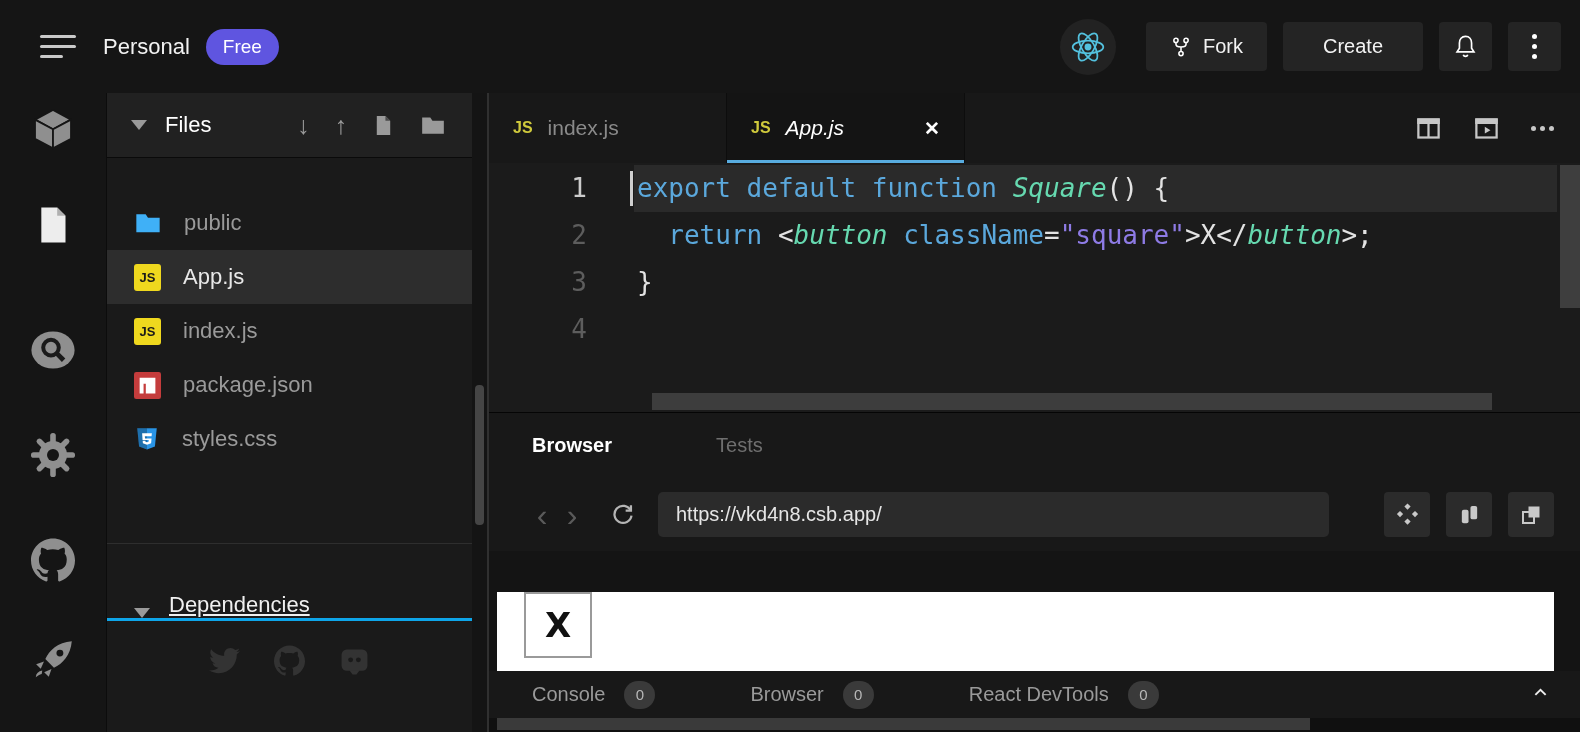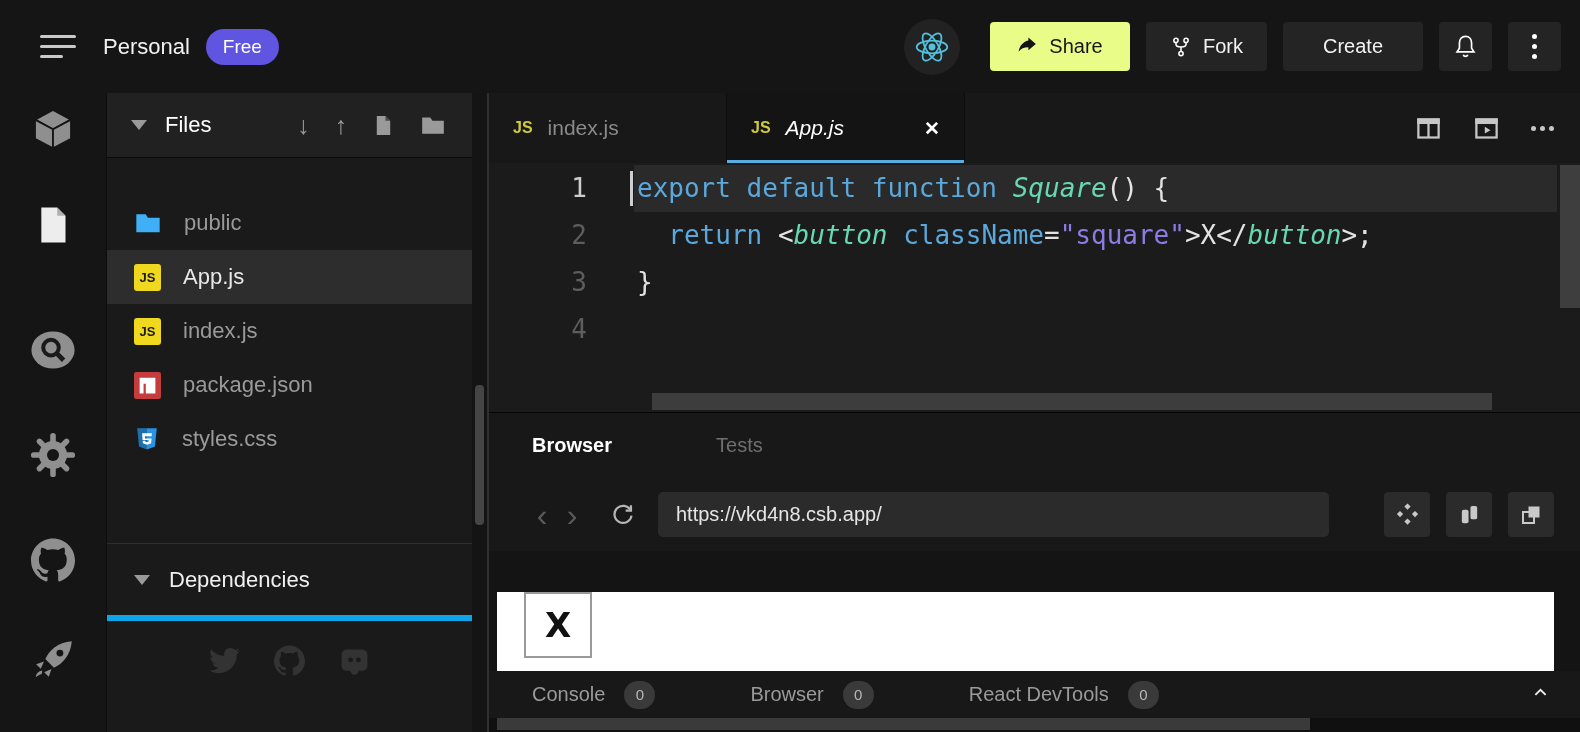--- a/index.html
+++ b/index.html
@@ -36,21 +36,21 @@
   .files-header { height:65px; background:#212121; border-bottom:1px solid #0a0a0a; display:flex; align-items:center; padding:0 26px 0 24px; flex:none; }
   .tri { width:0; height:0; border-left:8px solid transparent; border-right:8px solid transparent; border-top:10px solid #9a9a9a; }
   .files-title { color:#fff; font-size:22px; margin-left:18px; font-weight:500; }
   .files-actions { margin-left:auto; display:flex; gap:25px; align-items:center; color:#9a9a9a; }
   .files-actions .ic { cursor:pointer; display:flex; }
   .arrow-glyph { font-size:25px; color:#9a9a9a; cursor:pointer; }
   .file-list { padding-top:38px; }
   .file-row { height:54px; display:flex; align-items:center; padding-left:27px; gap:22px; font-size:22px; color:#9a9a9a; cursor:pointer; }
   .file-row.selected { background:#2d2d2d; color:#e8e8e8; }
   .js-badge { width:27px; height:27px; border-radius:3px; background:var(--js-yellow); color:#1a1a1a; font-size:13px; font-weight:bold; display:flex; align-items:center; justify-content:center; }
-  .deps { margin-top:77px; height:78px; border-top:1px solid #2e2e2e; border-bottom:6px solid #0ea5e9; display:flex; align-items:center; padding-left:27px; gap:19px; color:#f0f0f0; font-size:22px; }
+  .deps { margin-top:77px; height:78px; border-top:1px solid #2e2e2e; border-bottom:3px solid #0ea5e9; display:flex; align-items:flex-end; padding-left:27px; gap:19px; color:#f0f0f0; font-size:22px;text-decoration:underline; }
   .social { display:flex; justify-content:center; gap:34px; margin-top:24px; }
   .social .ic { cursor:pointer; display:flex; }
 
   .scroll-lane { width:15px; background:#141414; position:relative; }
   .lane-thumb { position:absolute; top:292px; left:3px; width:9px; height:140px; background:#454545; border-radius:4px; }
 
   .editor-col { flex:1; display:flex; flex-direction:column; border-left:2px solid #303030; min-width:0; }
 
   
   .tabbar { height:70px; background:#181818; display:flex; align-items:stretch; }
@@ -119,28 +119,20 @@
   <div class="topbar-right">
     <div class="react-logo">
       <svg viewBox="0 0 24 24" width="36" height="36">
           <g fill="none" stroke="#53C1DE" stroke-width="1.2">
             <ellipse cx="12" cy="12" rx="10.2" ry="4.2"></ellipse>
             <ellipse cx="12" cy="12" rx="10.2" ry="4.2" transform="rotate(60 12 12)"></ellipse>
             <ellipse cx="12" cy="12" rx="10.2" ry="4.2" transform="rotate(120 12 12)"></ellipse>
           </g>
           <circle cx="12" cy="12" r="2.3" fill="#53C1DE"></circle>
         </svg>
-    </div>
-    <div class="btn btn-share">
-      <span class="ic">
-          <svg viewBox="0 0 24 24" width="21" height="21">
-            <path fill="#151515" d="M13 5.2V1.8L21.5 9 13 16.2V12.8c-5 0-8.6 1.6-11.2 5.2 1-6.3 4.8-11.4 11.2-12.8z"></path>
-          </svg>
-        </span>
-      <span>Share</span>
     </div>
     <div class="btn btn-dark btn-fork">
       <span class="ic">
           <svg viewBox="0 0 24 24" width="22" height="22" fill="none" stroke="#fff" stroke-width="1.7">
             <circle cx="6.5" cy="4.8" r="2.3"></circle>
             <circle cx="17.5" cy="4.8" r="2.3"></circle>
             <circle cx="12" cy="19.2" r="2.3"></circle>
             <path d="M6.5 7.1V9c0 2 2.5 3 5.5 3s5.5-1 5.5-3V7.1M12 12v4.9"></path>
           </svg>
         </span>

